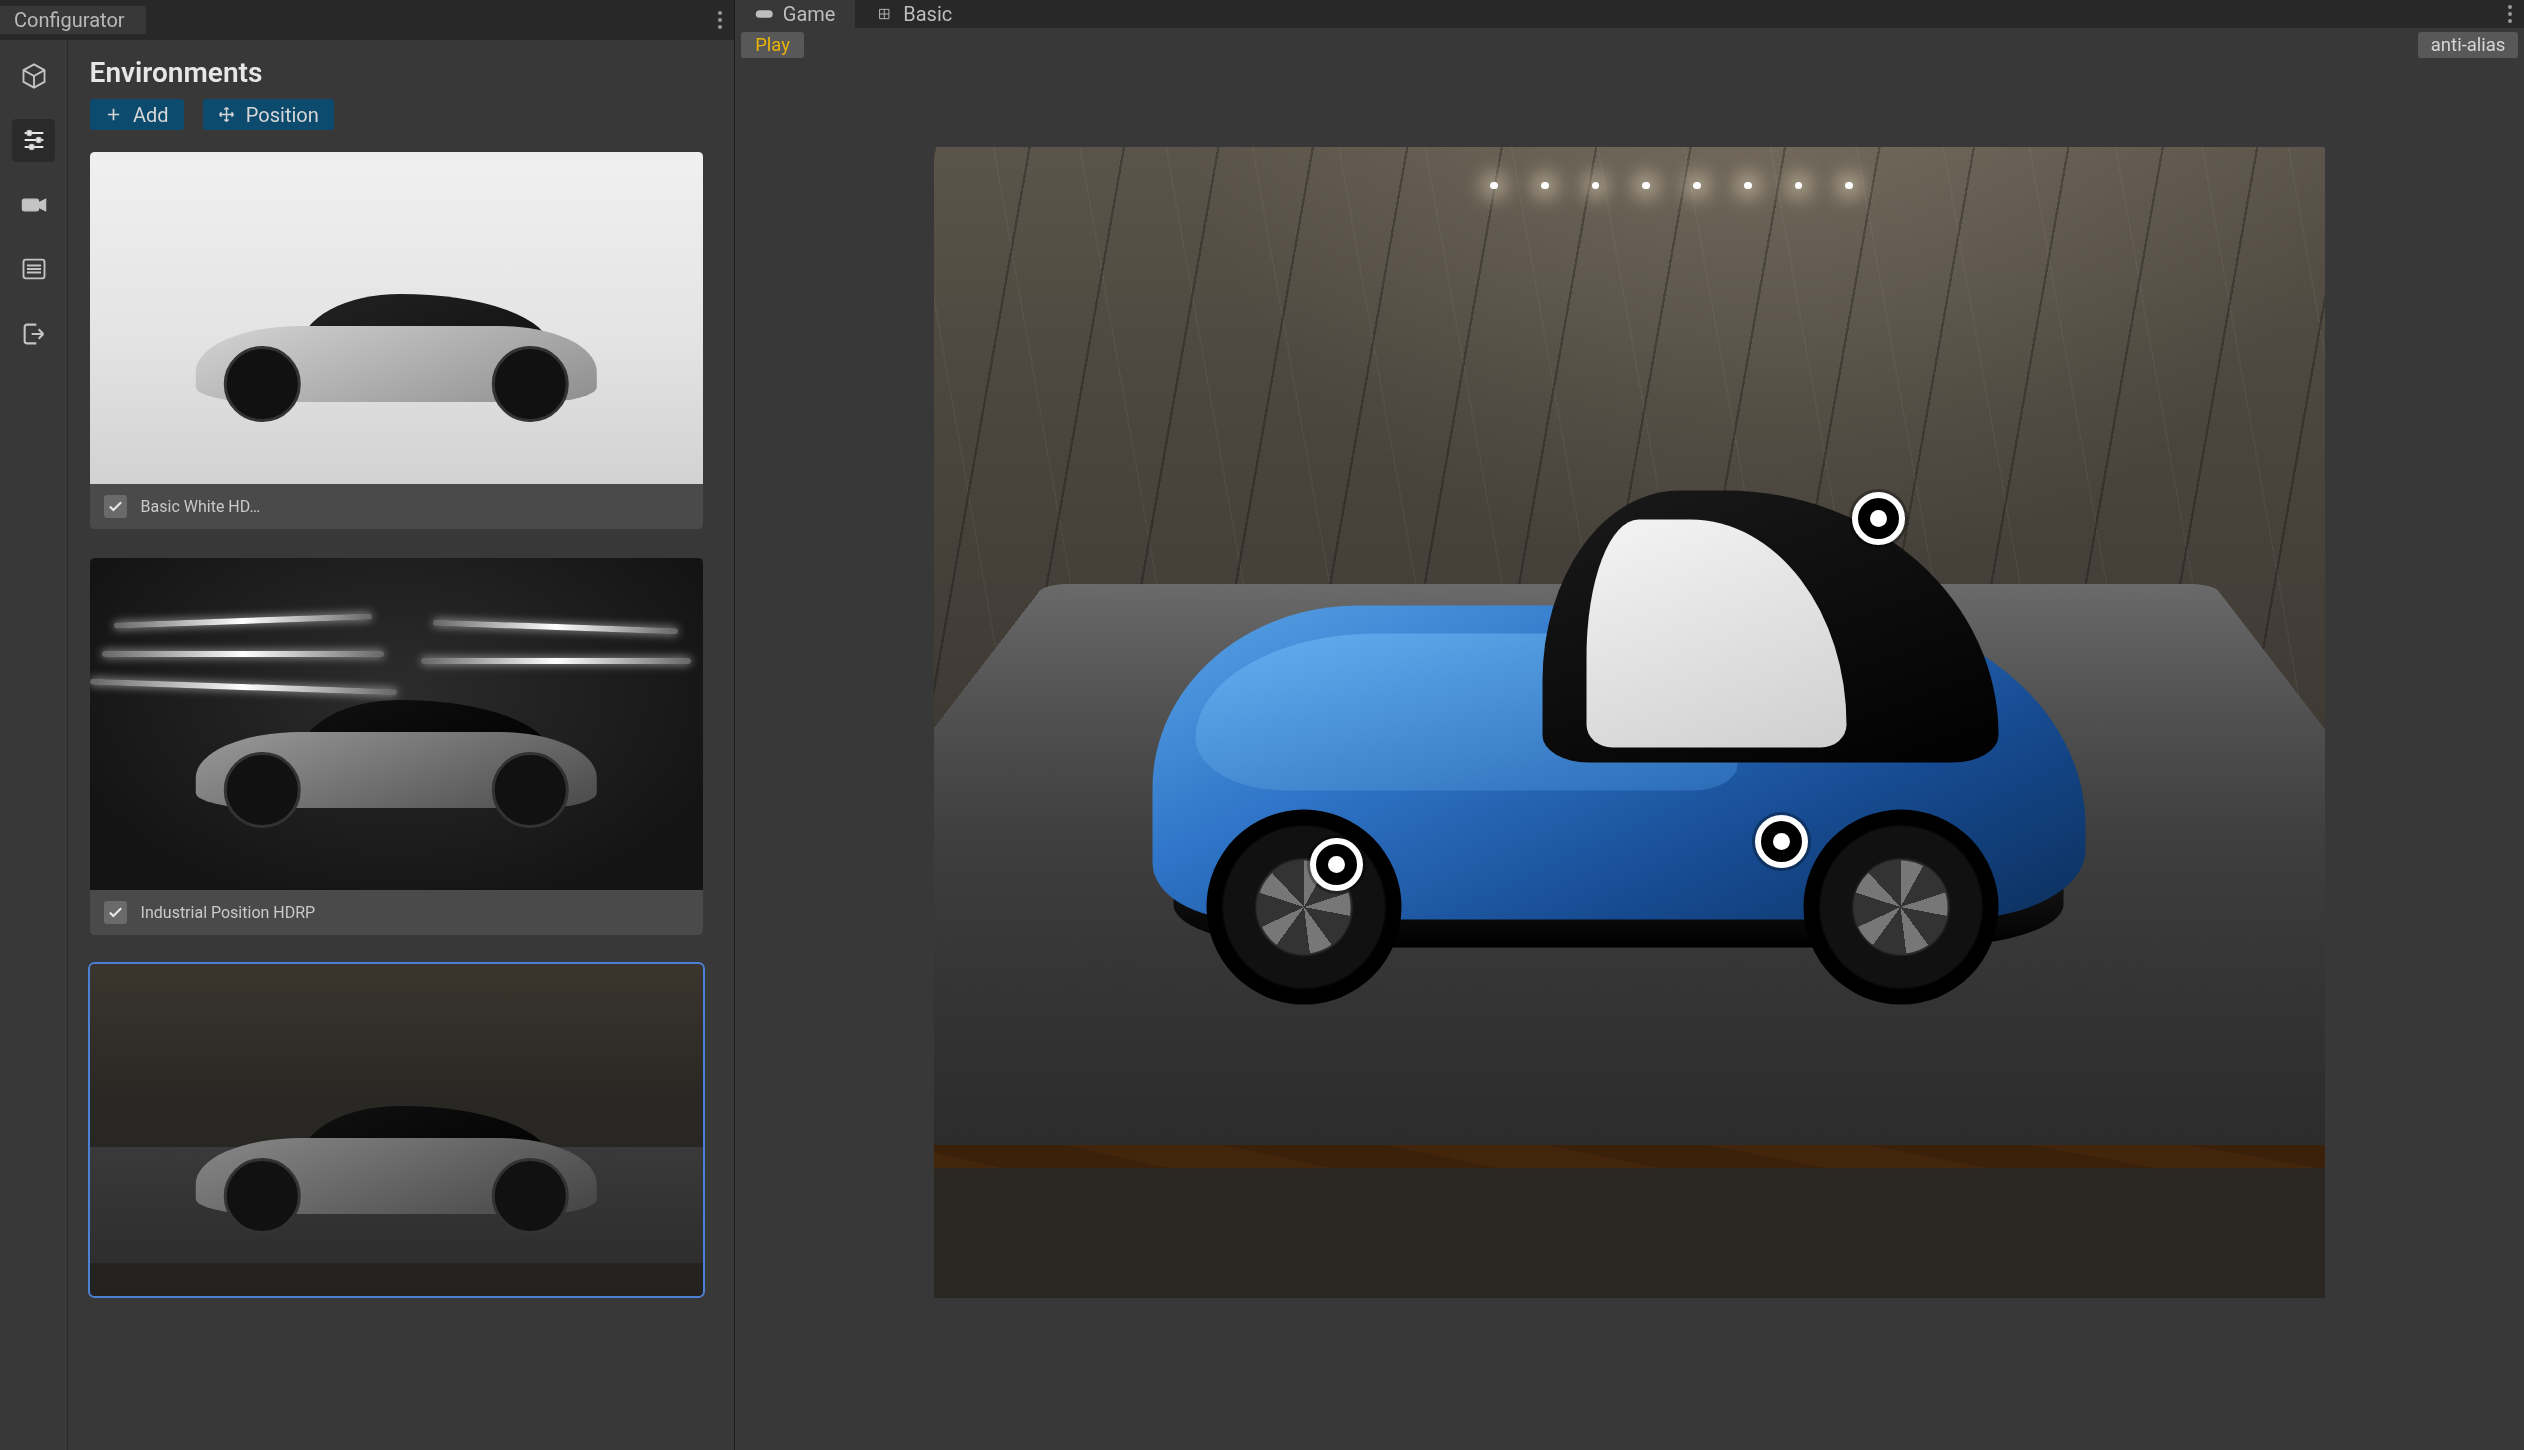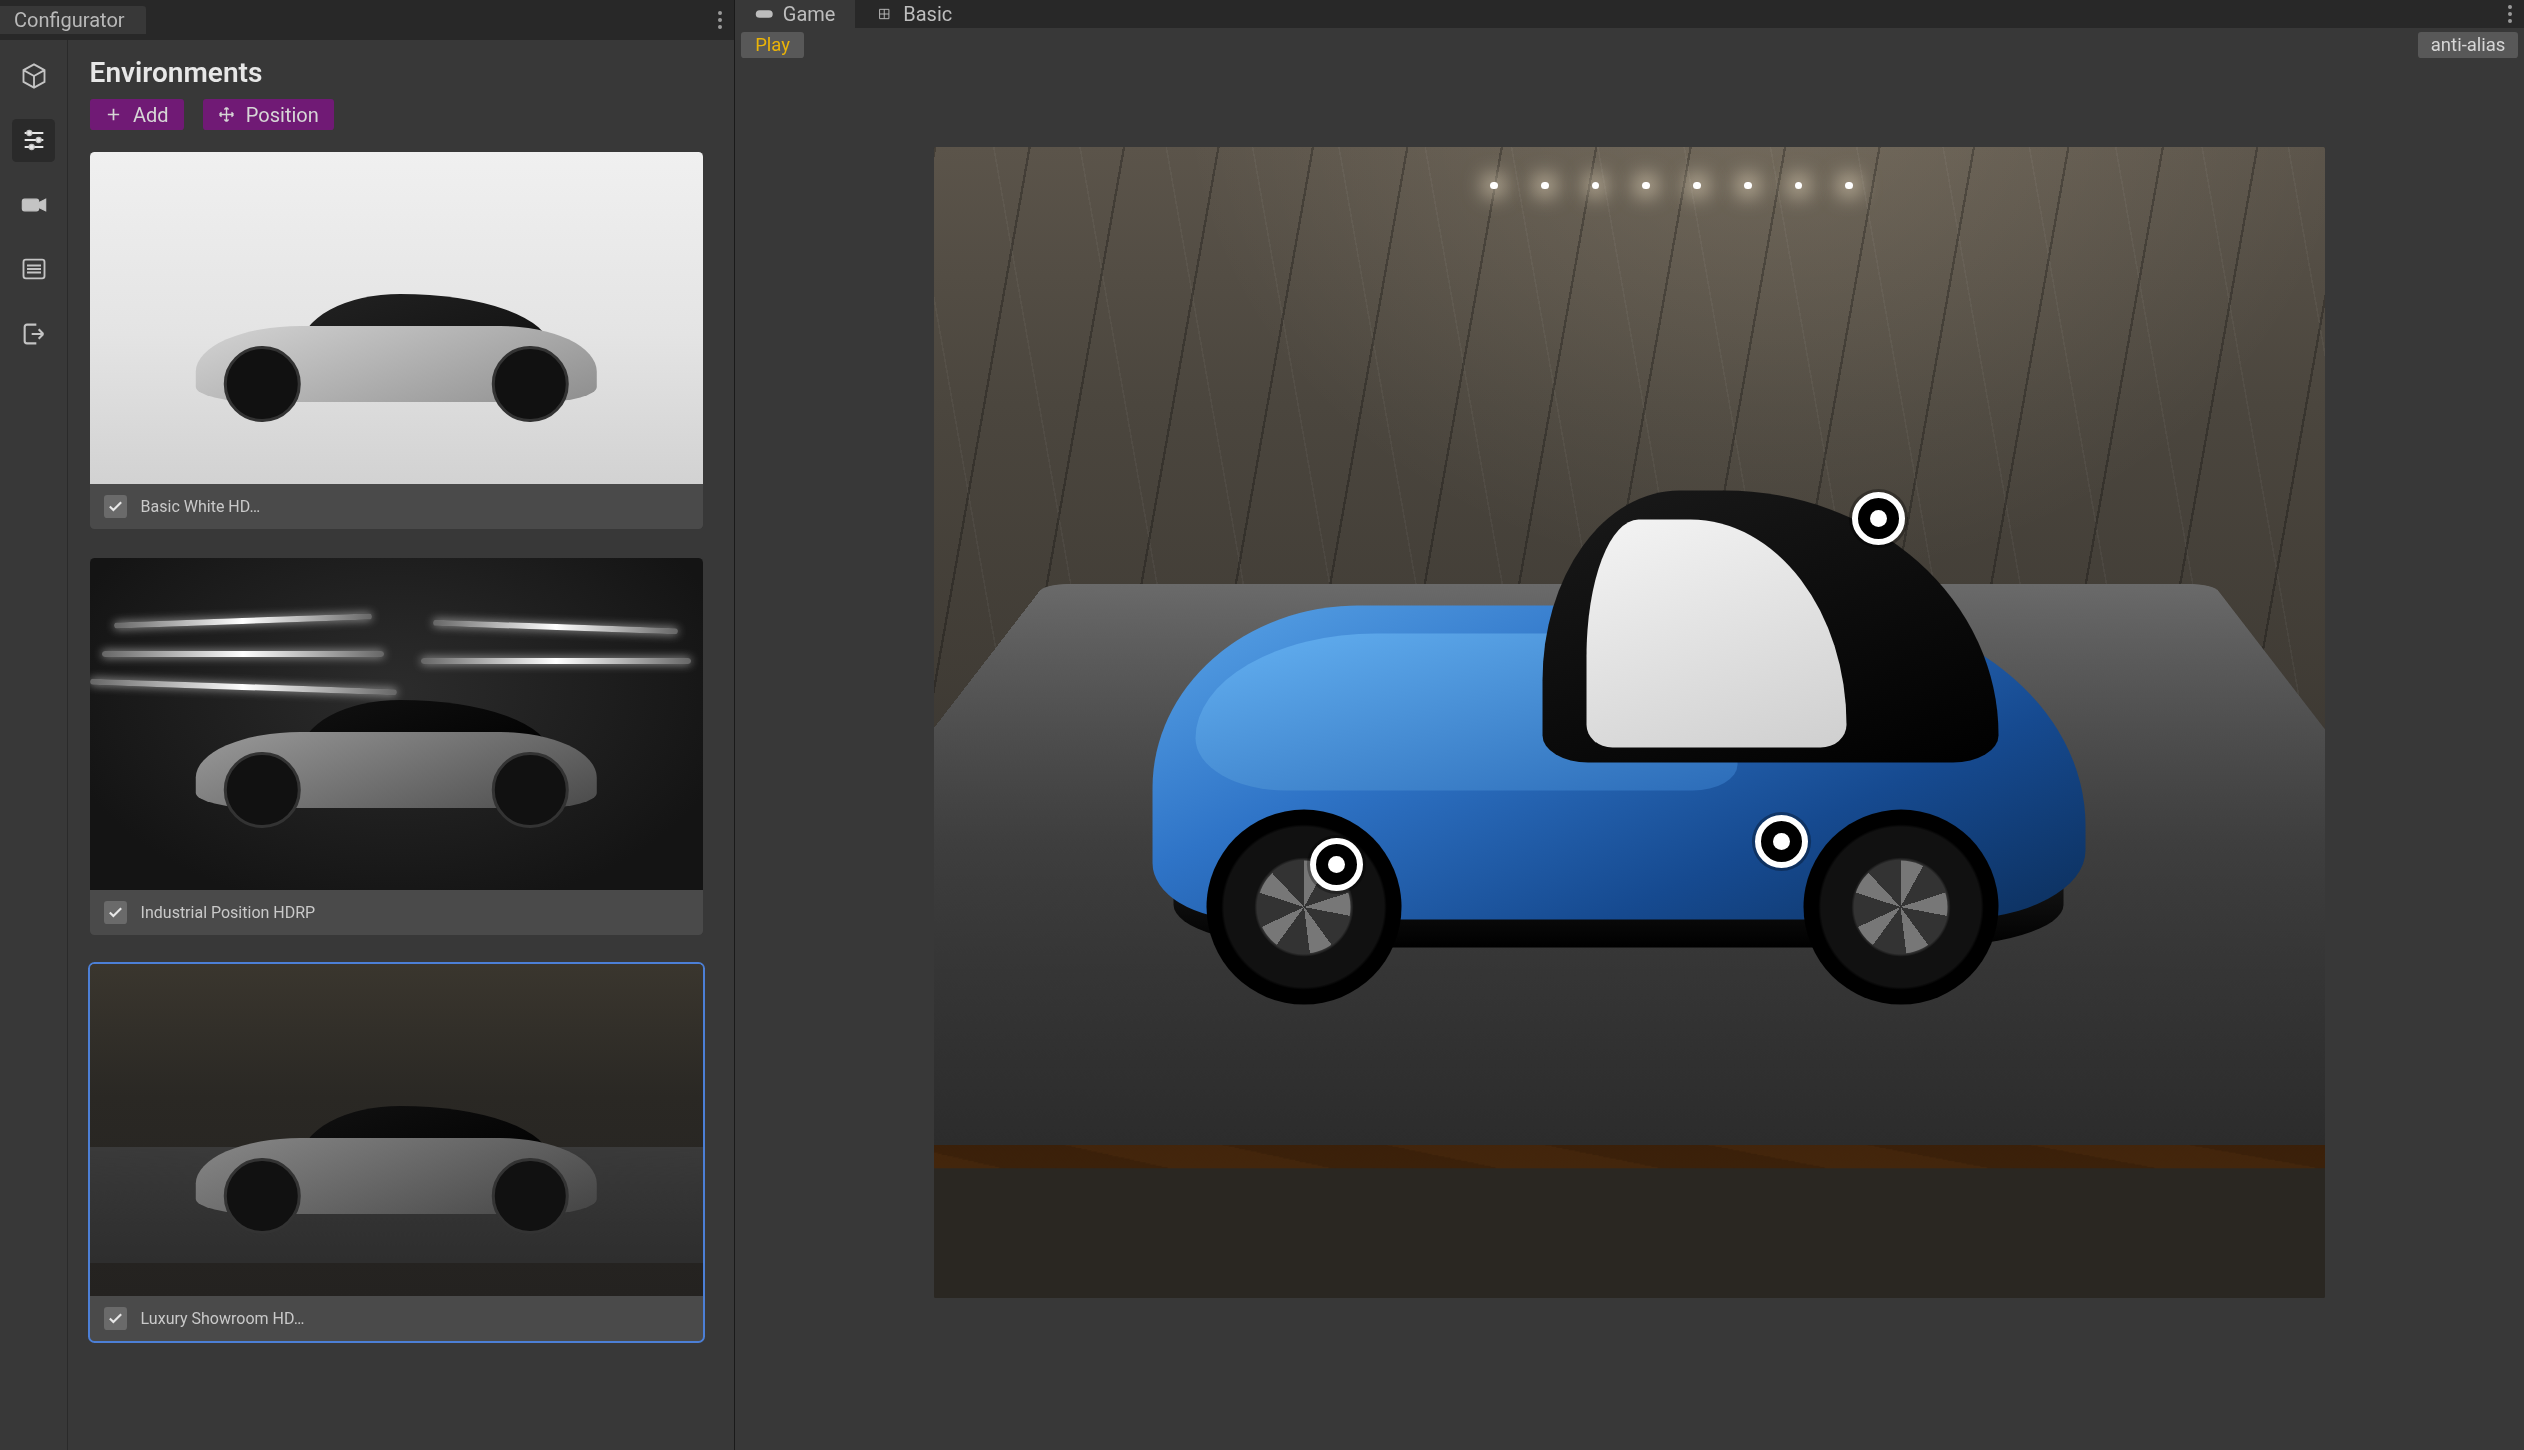--- a/index.html
+++ b/index.html
@@ -23,21 +23,21 @@
   display: flex; flex-direction: column; align-items: center; padding-top: 14px; gap: 21.6px;
 }
 .rail-item { width: 43px; height: 43px; display: flex; align-items: center; justify-content: center; border-radius: 4.6px; cursor: pointer; }
 .rail-item.active { background: #2a2a2a; }
 .rail-item svg { width: 28px; height: 28px; stroke: #c4c4c4; fill: #c4c4c4; }
 
 .env-panel { flex: 1; display: flex; flex-direction: column; min-width: 0; }
 .env-header { padding: 15.5px 21.6px 10.8px 21.6px; font-size: 28px; font-weight: 600; color: #e7e7e7; }
 .env-toolbar { padding: 0 21.6px 14px 21.6px; display: flex; gap: 18.5px; }
 .tool-btn {
-  height: 31px; padding: 0 15.5px; background: #701a75; border-radius: 3.1px;
+  height: 31px; padding: 0 15.5px; background: #0c4a6e; border-radius: 3.1px;
   display: flex; align-items: center; gap: 10.8px; font-size: 20px; color: #d6d6d6; cursor: pointer;
 }
 .tool-btn svg { width: 17px; height: 17px; fill: #d6d6d6; stroke: #d6d6d6; }
 
 .env-scroll { flex: 1; overflow-y: auto; padding: 7.7px 31px 23px 21.6px; display: flex; flex-direction: column; gap: 29px; position: relative; }
 .env-scroll::-webkit-scrollbar { width: 12.4px; }
 .env-scroll::-webkit-scrollbar-track { background: #383838; }
 .env-scroll::-webkit-scrollbar-thumb { background: #5a5a5a; border-radius: 6.2px; }
 
 .env-card { background: #3f3f3f; border-radius: 4.6px; overflow: hidden; display: flex; flex-direction: column; }
@@ -265,28 +265,20 @@
               <div class="scene-luxury">
                 <div class="floor"></div>
                 <div class="car-sm">
                   <div class="car-cabin"></div>
                     <div class="car-body"></div>
                   <div class="car-wheel wheel-f"></div>
                     <div class="car-wheel wheel-r"></div>
                 </div>
               </div>
             </div>
-            <div class="env-label-row">
-              <div class="checkbox">
-                <svg viewBox="0 0 24 24">
-                    <path d="M4 12l5 5L20 6"></path>
-                  </svg>
-              </div>
-              <div class="env-name">Luxury Showroom HD…</div>
-            </div>
           </div>
         </div>
       </div>
     </div>
   </div>
 
   <div class="right-panel">
     <div class="right-tab-bar">
       <div class="right-tab active">
         <svg viewBox="0 0 24 16">

